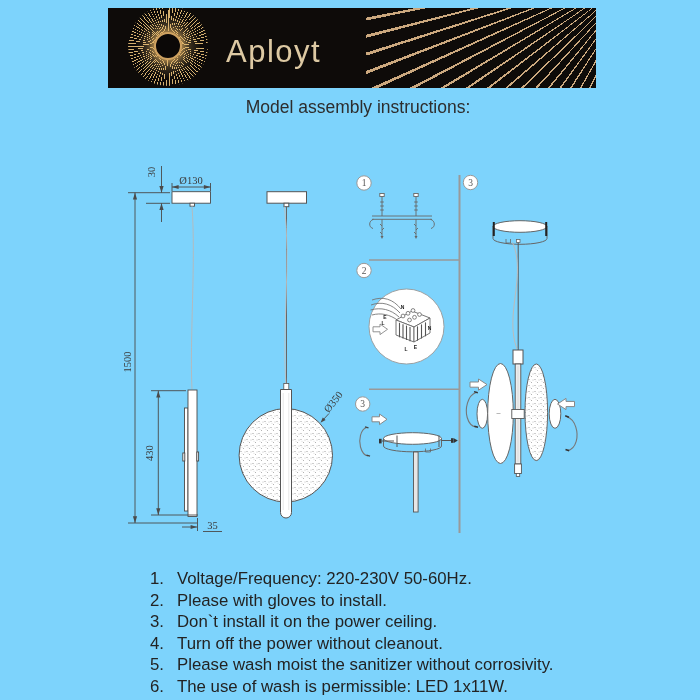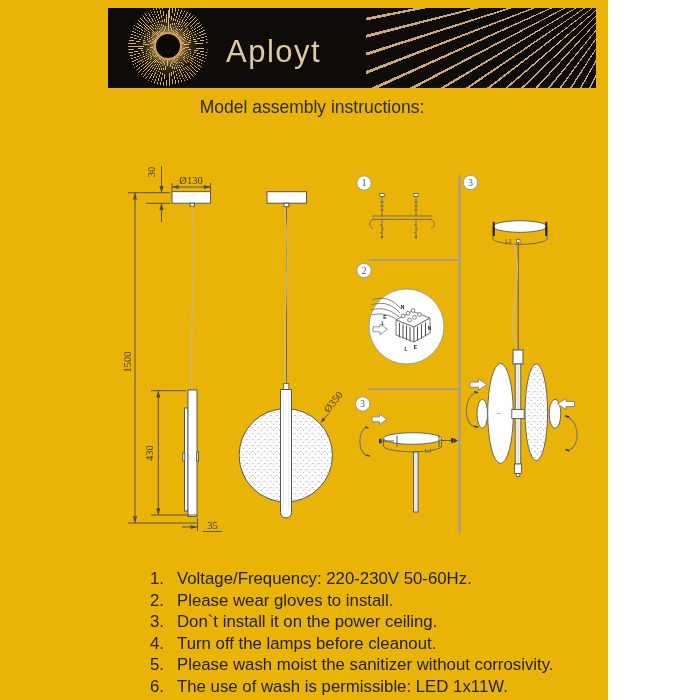--- a/index.html
+++ b/index.html
@@ -1,16 +1,16 @@
 <!DOCTYPE html>
 <html><head>
 <meta charset="utf-8">
 <style>
   html,body{margin:0;padding:0;background:#ffffff;}
-  .page{position:relative;width:608px;height:700px;background:#eab308;overflow:hidden;
+  .page{position:relative;width:700px;height:700px;background:#7dd3fc;overflow:hidden;
         font-family:"Liberation Sans",sans-serif;}
 
   
   .banner{position:absolute;left:108px;top:8px;width:488px;height:80px;
           background:#0e0b09;overflow:hidden;}
   .sunburst{position:absolute;left:20px;top:-2px;width:80px;height:80px;border-radius:50%;
 
             background:
               radial-gradient(circle,rgba(245,205,130,.30) 0 26%,rgba(245,205,130,0) 58%),
               repeating-conic-gradient(from 2deg,rgba(224,186,118,.95) 0deg 1.1deg,rgba(0,0,0,0) 1.1deg 4.6deg);}
@@ -269,20 +269,20 @@
       <ellipse cx="555" cy="263.8" rx="5.8" ry="14.5" fill="#fff"></ellipse>
       <polygon points="574.5,251.4 566,251.4 566,248.4 557.5,254 566,259.6 566,256.6 574.5,256.6" stroke="#888" fill="#fff"></polygon>
       <path d="M567,266.8 C575.8,269.8 578.6,283 576.2,291.3 C574.4,297.5 571.4,300 567.2,300.5" stroke="#777" stroke-width="1.1"></path>
       <line x1="565.2" y1="265.8" x2="569" y2="267.2" stroke="#333" stroke-width="1.5"></line>
       <line x1="565.5" y1="299.5" x2="569.2" y2="300.8" stroke="#333" stroke-width="1.5"></line>
     </g>
   </svg>
 
   <ol class="instructions">
     <li>Voltage/Frequency: 220-230V 50-60Hz.</li>
-    <li>Please wear gloves to install.</li>
+    <li>Please with gloves to install.</li>
     <li>Don`t install it on the power ceiling.</li>
-    <li>Turn off the lamps before cleanout.</li>
+    <li>Turn off the power without cleanout.</li>
     <li>Please wash moist the sanitizer without corrosivity.</li>
     <li>The use of wash is permissible: LED 1x11W.</li>
   </ol>
 
 </div>
 
 </body></html>

